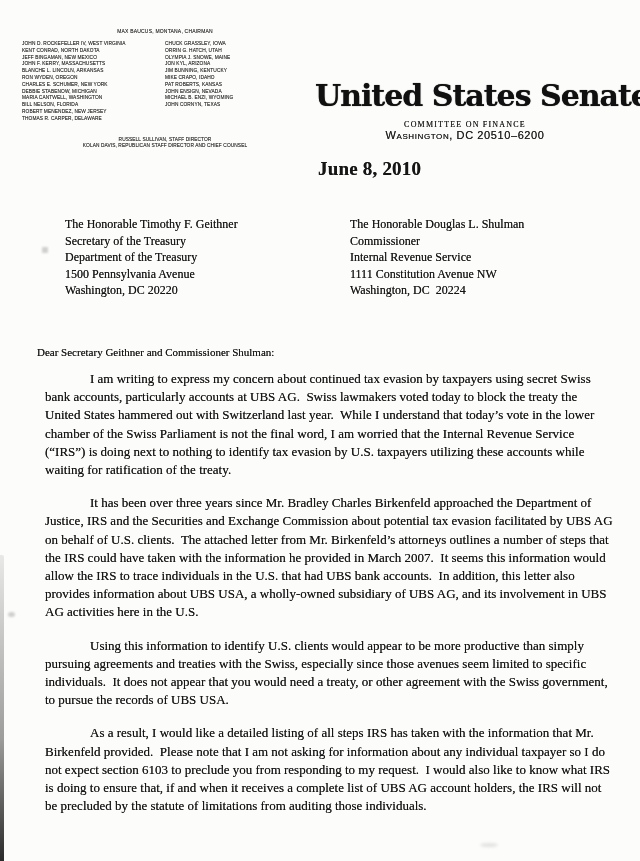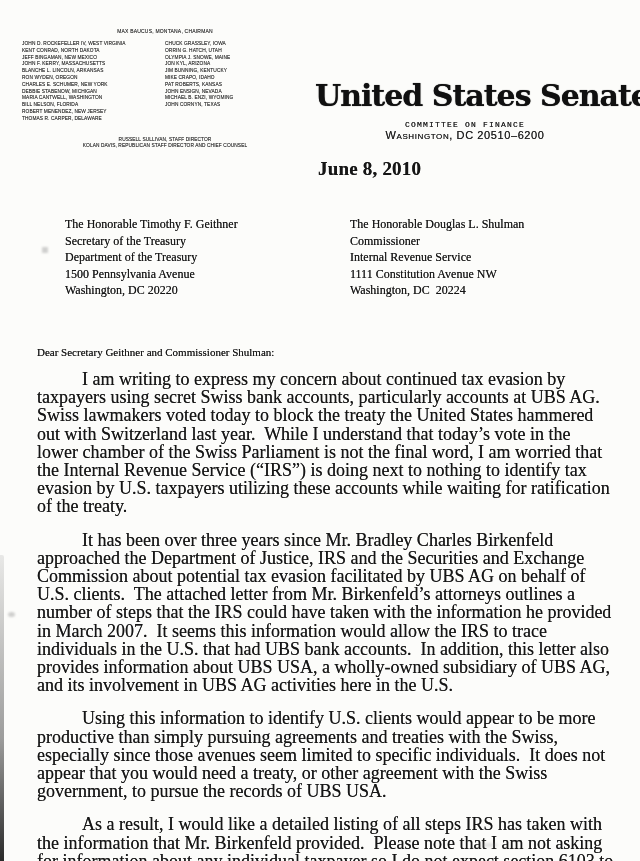--- a/index.html
+++ b/index.html
@@ -32,21 +32,21 @@
   .senate-block{
     position:absolute;top:80px;left:315px;width:300px;text-align:center;
   }
   .senate-title{
     font-family:"DejaVu Serif", serif;
     font-weight:bold;font-size:30px;line-height:32px;
     letter-spacing:-1px;white-space:nowrap;
     color:#101010;text-shadow:0 0 .8px rgba(10,10,10,.9);
   }
   .committee-name{
-    margin-top:8px;font-family:Liberation Mono, monospace;
+    margin-top:8px;font-family:Liberation Serif, serif;
     font-size:8px;letter-spacing:1.2px;color:#222;
     text-shadow:0 0 .4px rgba(20,20,20,.8);
   }
   .committee-address{
     font-family:"Liberation Sans", sans-serif;
     font-variant:small-caps;font-size:11px;letter-spacing:.6px;color:#222;
     text-shadow:0 0 .4px rgba(20,20,20,.8);
   }
   
   .date-line{
@@ -66,22 +66,22 @@
   }
   
   .salutation{
     position:absolute;top:346px;left:37px;
     font-size:11px;text-shadow:0 0 .5px rgba(20,20,20,.75);
   }
   .letter-body{
     position:absolute;top:370px;left:37px;width:578px;
   }
   .para{
-    margin:0 0 15px 0;text-indent:45px;
-    font-size:18px;line-height:18.2px;white-space:pre-wrap;
+    margin:0 0 15px 8px;text-indent:45px;
+    font-size:13px;line-height:18.2px;white-space:pre-wrap;
     text-shadow:0 0 .5px rgba(20,20,20,.75);
   }
   
   .scan-edge{
     position:absolute;left:0;top:555px;width:4px;height:306px;
     background:linear-gradient(to bottom, rgba(90,90,90,.12), rgba(40,40,40,.45) 60%, rgba(5,5,5,.85));
     border-radius:0 2px 0 0;
   }
   .scan-speck-1{
     position:absolute;left:8px;top:612px;width:7px;height:5px;

